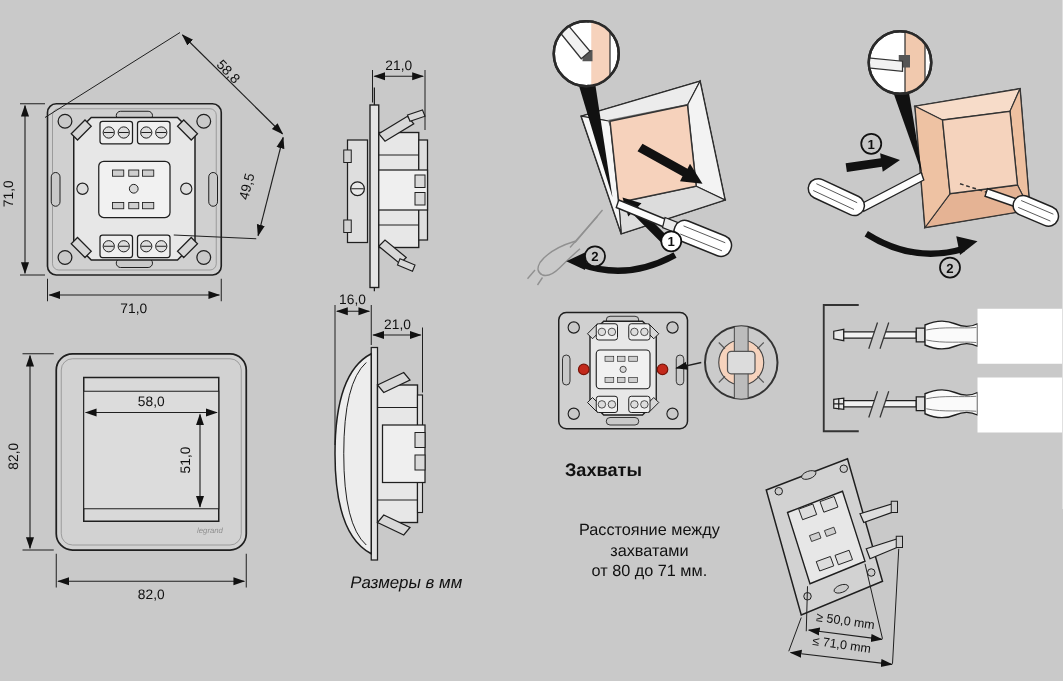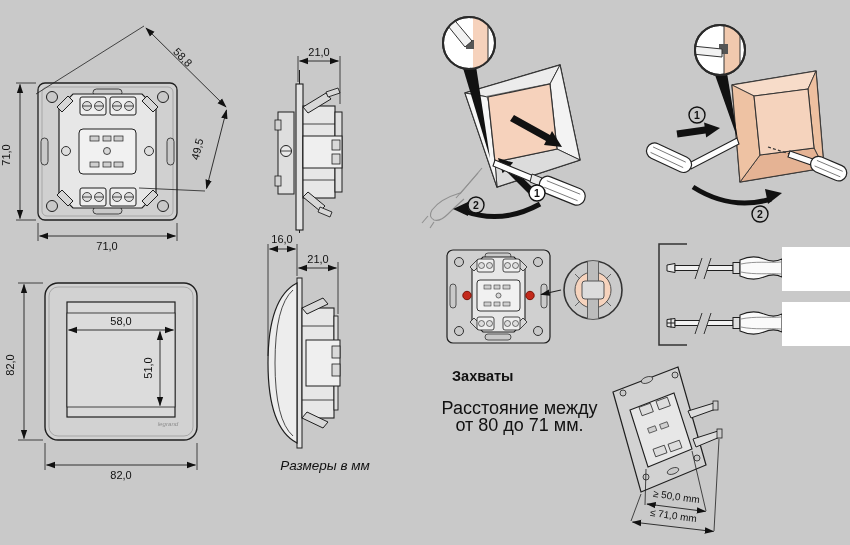--- a/index.html
+++ b/index.html
@@ -2,22 +2,22 @@
 <html><head>
 <meta charset="utf-8">
 <style>
   html,body{margin:0;padding:0;}
   body{font-family:"Liberation Sans",sans-serif;}
   #stage{position:relative;width:850px;height:545px;background:#c9c9c9;overflow:hidden;}
   #stage svg{position:absolute;font-family:"Liberation Sans",sans-serif;}
   .dim{font-size:11px;fill:#111;}
   .ln{stroke:#1f1f1f;fill:none;}
   .thin{stroke:#1f1f1f;stroke-width:.8;fill:none;}
-  #distance-note{position:absolute;left:432px;top:400px;width:175px;text-align:center;
-    font-size:18px;line-height:16.5px;color:#111;}
+  #distance-note{position:absolute;left:432px;top:416px;width:175px;text-align:center;
+    font-size:13px;line-height:16.5px;color:#111;}
   #brandtext{font-style:italic;}
 </style>
 </head>
 <body>
 
 <div id="stage">
 
   <svg style="left:0;top:0" width="240" height="255" viewBox="0 0 240 255">
     <defs>
       <marker id="ae" viewBox="0 0 10 10" refX="9.2" refY="5" markerWidth="9.5" markerHeight="9.5" orient="auto-start-reverse" markerUnits="userSpaceOnUse">
@@ -390,20 +390,21 @@
       <rect x="88" y="82.5" width="7" height="11" fill="#dddddd" stroke="#1f1f1f" stroke-width="1"></rect>
       <path d="M95,80 C104,76 112,76 119,79 C126,82 131,82 137,79 L137,97 C131,94 126,94 119,97 C112,100 104,100 95,96 Z" fill="#fafafa" stroke="#1f1f1f" stroke-width="1.1"></path>
       <path d="M96,84 C110,81 124,83 136,82" fill="none" stroke="#666666" stroke-width=".7"></path>
       <path d="M96,92 C110,95 124,93 136,94" fill="none" stroke="#666666" stroke-width=".7"></path>
       <rect x="137" y="67" width="68" height="44" fill="#ffffff"></rect>
     </g>
   </svg>
 
   <div id="distance-note">
     <div>Расстояние между</div>
+    <div>захватами</div>
     <div>от 80 до 71 мм.</div>
   </div>
 
   <svg style="left:590px;top:355px" width="260" height="190" viewBox="0 0 260 190">
     <g>
       <polygon points="23,37 88,12 116,110 51,137" fill="#d2d2d2" stroke="#1f1f1f" stroke-width="1.2"></polygon>
       <circle cx="33" cy="38" r="3" fill="#c9c9c9" stroke="#1f1f1f" stroke-width=".8"></circle>
       <circle cx="85" cy="20" r="3" fill="#c9c9c9" stroke="#1f1f1f" stroke-width=".8"></circle>
       <circle cx="107" cy="103" r="3" fill="#c9c9c9" stroke="#1f1f1f" stroke-width=".8"></circle>
       <circle cx="56" cy="122" r="3" fill="#c9c9c9" stroke="#1f1f1f" stroke-width=".8"></circle>

